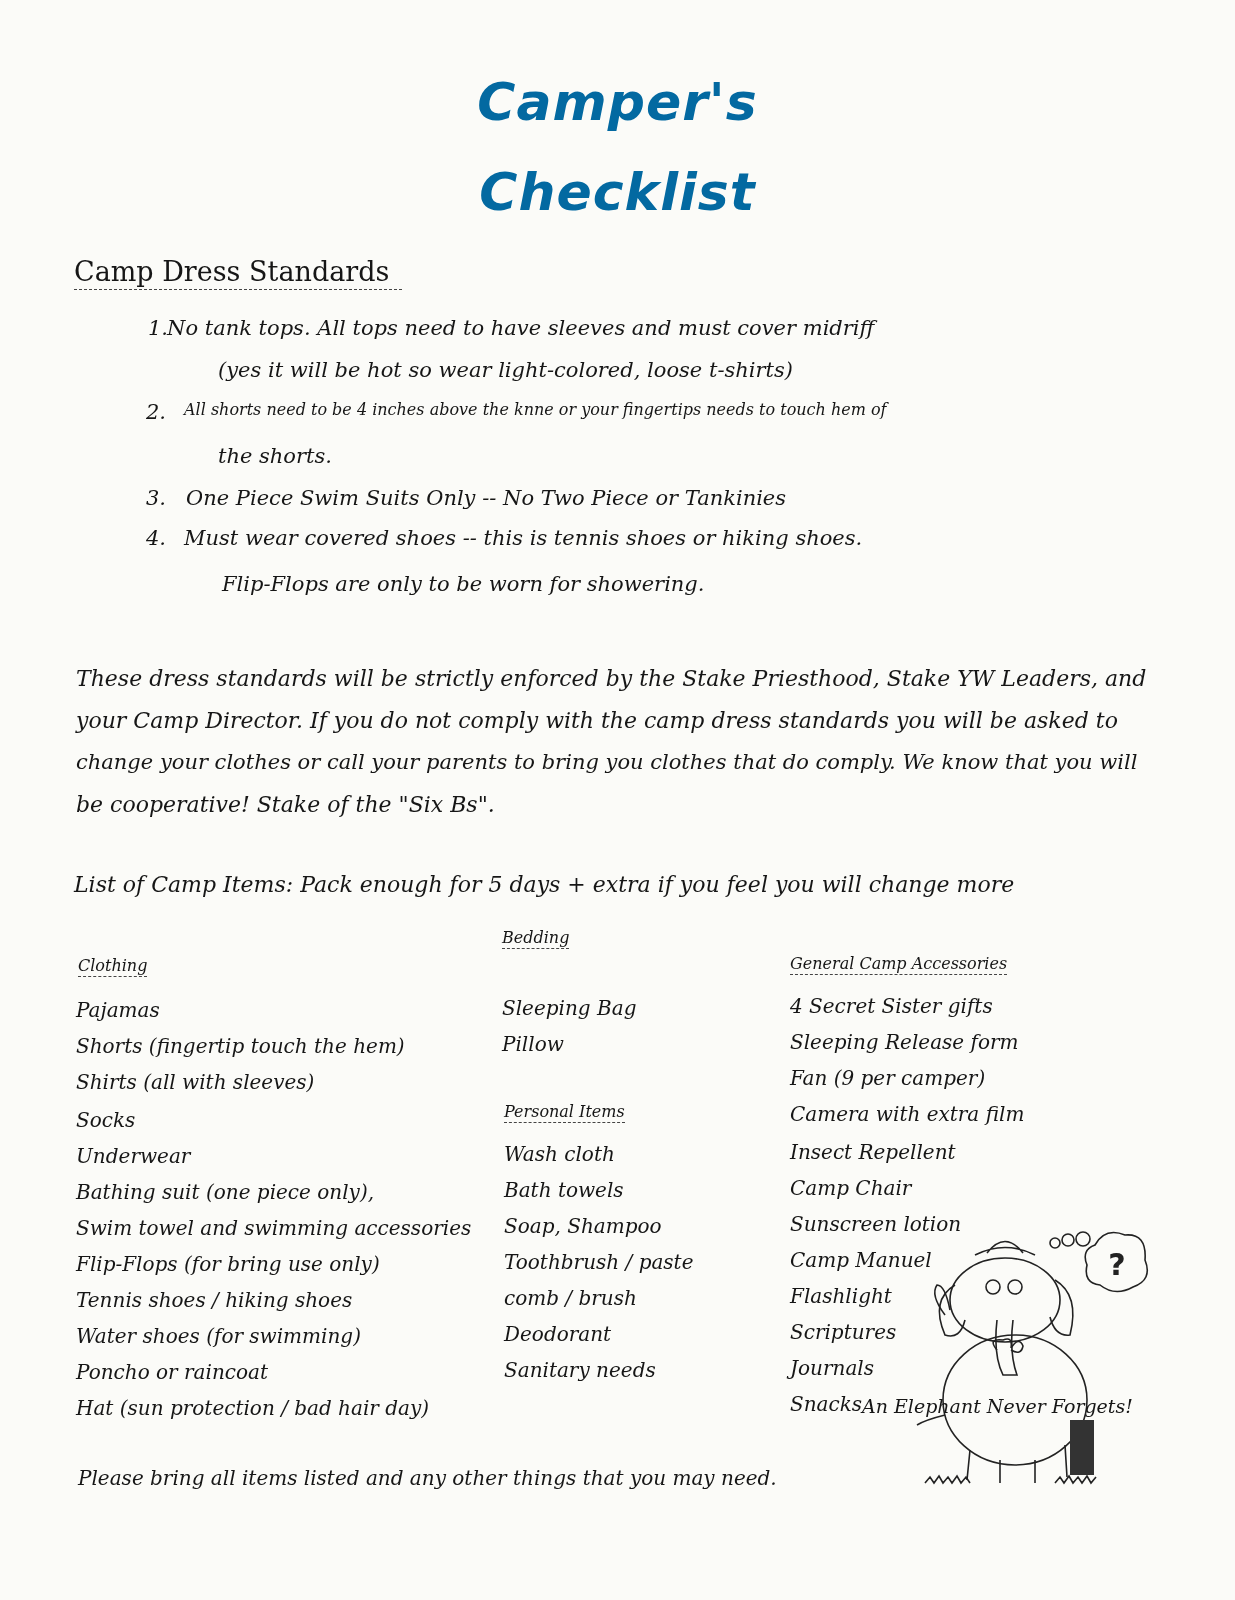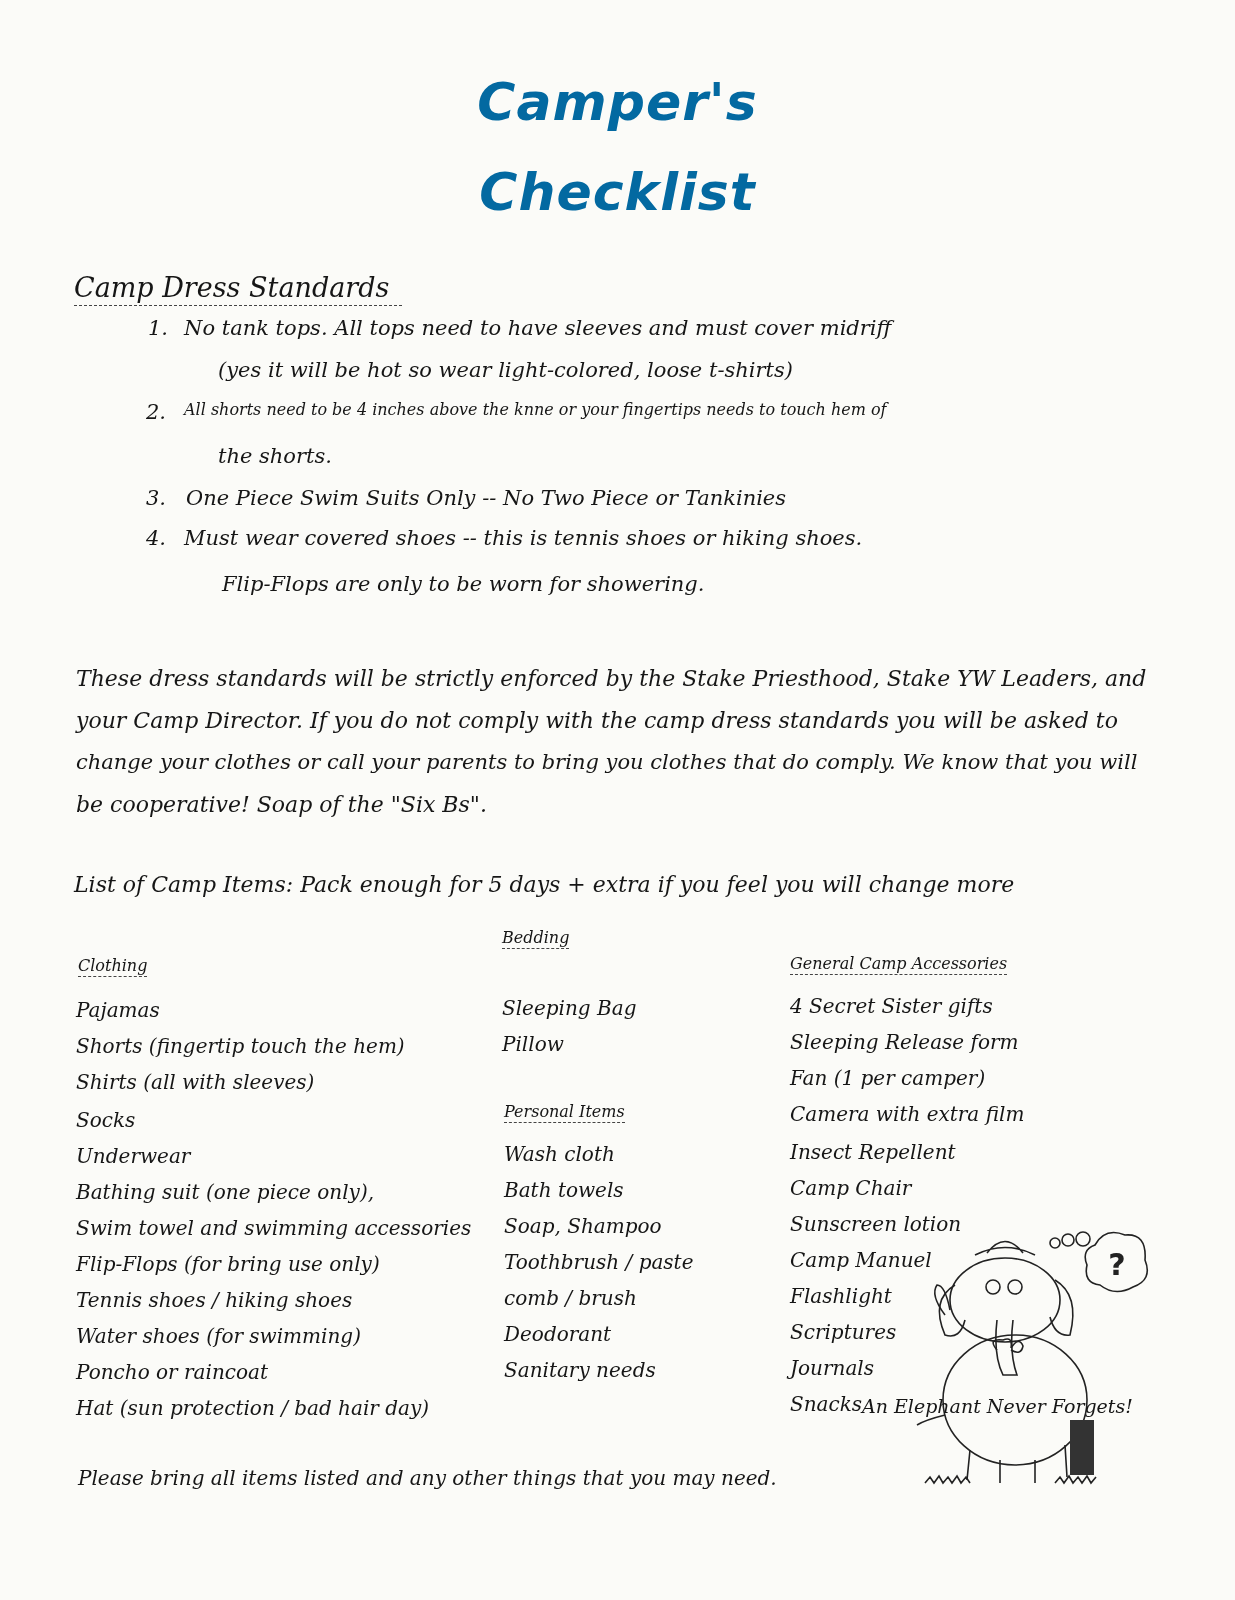--- a/index.html
+++ b/index.html
@@ -11,22 +11,22 @@
     position:relative;
   }
   .title {
     position:absolute; left:0; width:1235px; text-align:center;
     font-family:"DejaVu Sans", sans-serif; font-weight:bold; font-style:italic;
     font-size:52px; color:#0369a1; letter-spacing:1px;
   }
   .title1 { top:72px; }
   .title2 { top:162px;text-align:center; }
   .section-heading {
-    position:absolute; left:74px; top:272px;
-    font-size:27px; font-style:italic;
+    position:absolute; left:74px; top:256px;
+    font-size:27px; 
     border-bottom:1.5px dashed #444; padding-bottom:2px; width:328px;
   }
   .rule { position:absolute; font-size:21px; font-style:italic; white-space:nowrap; }
   .para { position:absolute; left:76px; font-size:22px; font-style:italic; white-space:nowrap; }
   .col-head {
     position:absolute; font-size:16px; font-style:italic;
     border-bottom:1.5px dashed #444; padding-bottom:1px;
   }
   .item { position:absolute; font-size:20px; font-style:italic; white-space:nowrap; }
   .footer { position:absolute; font-size:20px; font-style:italic; white-space:nowrap; }
@@ -34,38 +34,38 @@
 </style>
 </head>
 <body>
 
 <div class="title title1">Camper's</div>
 <div class="title title2">Checklist</div>
 
 <div class="section-heading">Camp Dress Standards</div>
 
 <div class="rule" style="left:148px;top:316px">1.</div>
-<div class="rule" style="left:184px;top:316px">No tank tops.  All tops need to have sleeves and must cover midriff</div>
+<div class="rule" style="left:167px;top:316px">No tank tops.  All tops need to have sleeves and must cover midriff</div>
 <div class="rule" style="left:218px;top:358px">(yes it will be hot so wear light-colored, loose t-shirts)</div>
 
 <div class="rule" style="left:146px;top:400px">2.</div>
 <div class="rule" style="left:184px;top:400px;font-size:16px">All shorts need to be 4 inches above the knne or your fingertips needs to touch hem of</div>
 <div class="rule" style="left:218px;top:444px">the shorts.</div>
 
 <div class="rule" style="left:146px;top:486px">3.</div>
 <div class="rule" style="left:186px;top:486px">One Piece Swim Suits Only -- No Two Piece or Tankinies</div>
 
 <div class="rule" style="left:146px;top:526px">4.</div>
 <div class="rule" style="left:184px;top:526px">Must wear covered shoes -- this is tennis shoes or hiking shoes.</div>
 <div class="rule" style="left:222px;top:572px">Flip-Flops are only to be worn for showering.</div>
 
 <div class="para" style="top:666px">These dress standards will be strictly enforced by the Stake Priesthood, Stake YW Leaders, and</div>
 <div class="para" style="top:708px">your Camp Director.  If you do not comply with the camp dress standards you will be asked to</div>
 <div class="para" style="top:750px;font-size:21px">change your clothes or call your parents to bring you clothes that do comply.  We know that you will</div>
-<div class="para" style="top:792px">be cooperative!  Soap of the "Six Bs".</div>
+<div class="para" style="top:792px">be cooperative!  Stake of the "Six Bs".</div>
 
 <div class="para" style="top:872px;left:74px">List of Camp Items:  Pack enough for 5 days + extra if you feel you will change more</div>
 
 <div class="col-head" style="left:78px;top:956px">Clothing</div>
 <div class="item" style="left:76px;top:998px">Pajamas</div>
 <div class="item" style="left:76px;top:1034px">Shorts (fingertip touch the hem)</div>
 <div class="item" style="left:76px;top:1070px">Shirts (all with sleeves)</div>
 <div class="item" style="left:76px;top:1108px">Socks</div>
 <div class="item" style="left:76px;top:1144px">Underwear</div>
 <div class="item" style="left:76px;top:1180px">Bathing suit (one piece only),</div>
@@ -85,21 +85,21 @@
 <div class="item" style="left:504px;top:1178px">Bath towels</div>
 <div class="item" style="left:504px;top:1214px">Soap, Shampoo</div>
 <div class="item" style="left:504px;top:1250px">Toothbrush / paste</div>
 <div class="item" style="left:504px;top:1286px">comb / brush</div>
 <div class="item" style="left:504px;top:1322px">Deodorant</div>
 <div class="item" style="left:504px;top:1358px">Sanitary needs</div>
 
 <div class="col-head" style="left:790px;top:954px">General Camp Accessories</div>
 <div class="item" style="left:790px;top:994px">4 Secret Sister gifts</div>
 <div class="item" style="left:790px;top:1030px">Sleeping Release form</div>
-<div class="item" style="left:790px;top:1066px">Fan (1 per camper)</div>
+<div class="item" style="left:790px;top:1066px">Fan (9 per camper)</div>
 <div class="item" style="left:790px;top:1102px">Camera with extra film</div>
 <div class="item" style="left:790px;top:1140px">Insect Repellent</div>
 <div class="item" style="left:790px;top:1176px">Camp Chair</div>
 <div class="item" style="left:790px;top:1212px">Sunscreen lotion</div>
 <div class="item" style="left:790px;top:1248px">Camp Manuel</div>
 <div class="item" style="left:790px;top:1284px">Flashlight</div>
 <div class="item" style="left:790px;top:1320px">Scriptures</div>
 <div class="item" style="left:790px;top:1356px">Journals</div>
 <div class="item" style="left:790px;top:1392px">Snacks</div>
 

